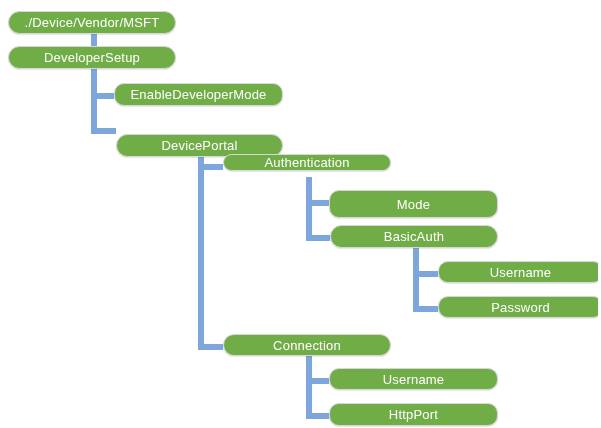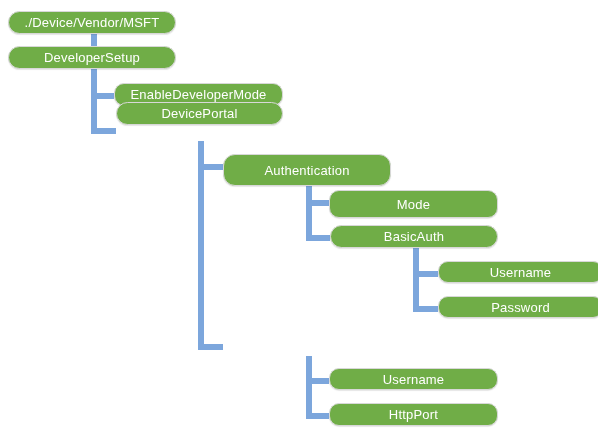--- a/index.html
+++ b/index.html
@@ -65,22 +65,23 @@
   <div class="line" style="left:407px;top:265px;width:25px;height:2px"></div>
   <div class="line" style="left:407px;top:300px;width:25px;height:2px"></div>
 
   <div class="line" style="left:300px;top:350px;width:2px;height:59px"></div>
   <div class="line" style="left:300px;top:372px;width:23px;height:2px"></div>
   <div class="line" style="left:300px;top:407px;width:23px;height:2px"></div>
 
   <div class="node pill" style="left:2px;top:5px;width:168px;height:23px">./Device/Vendor/MSFT</div>
   <div class="node pill" style="left:2px;top:40px;width:168px;height:23px">DeveloperSetup</div>
   <div class="node rect" style="left:108px;top:77px;width:169px;height:23px">EnableDeveloperMode</div>
-  <div class="node pill" style="left:110px;top:96px;width:167px;height:23px">DevicePortal</div>
-  <div class="node pill" style="left:217px;top:148px;width:168px;height:32px">Authentication</div>
+  <div class="node pill" style="left:110px;top:128px;width:167px;height:23px">DevicePortal</div>
+  <div class="node pill" style="left:217px;top:148px;width:168px;height:17px">Authentication</div>
   <div class="node rect" style="left:323px;top:184px;width:169px;height:28px">Mode</div>
   <div class="node rect" style="left:432px;top:255px;width:165px;height:22px">Username</div>
   <div class="node pill" style="left:324px;top:219px;width:168px;height:23px">BasicAuth</div>
   <div class="node rect" style="left:432px;top:290px;width:165px;height:22px">Password</div>
+  <div class="node pill" style="left:217px;top:328px;width:168px;height:22px">Connection</div>
   <div class="node rect" style="left:323px;top:362px;width:169px;height:22px">Username</div>
   <div class="node rect" style="left:323px;top:397px;width:169px;height:23px">HttpPort</div>
 
 </div>
 
 </body></html>

